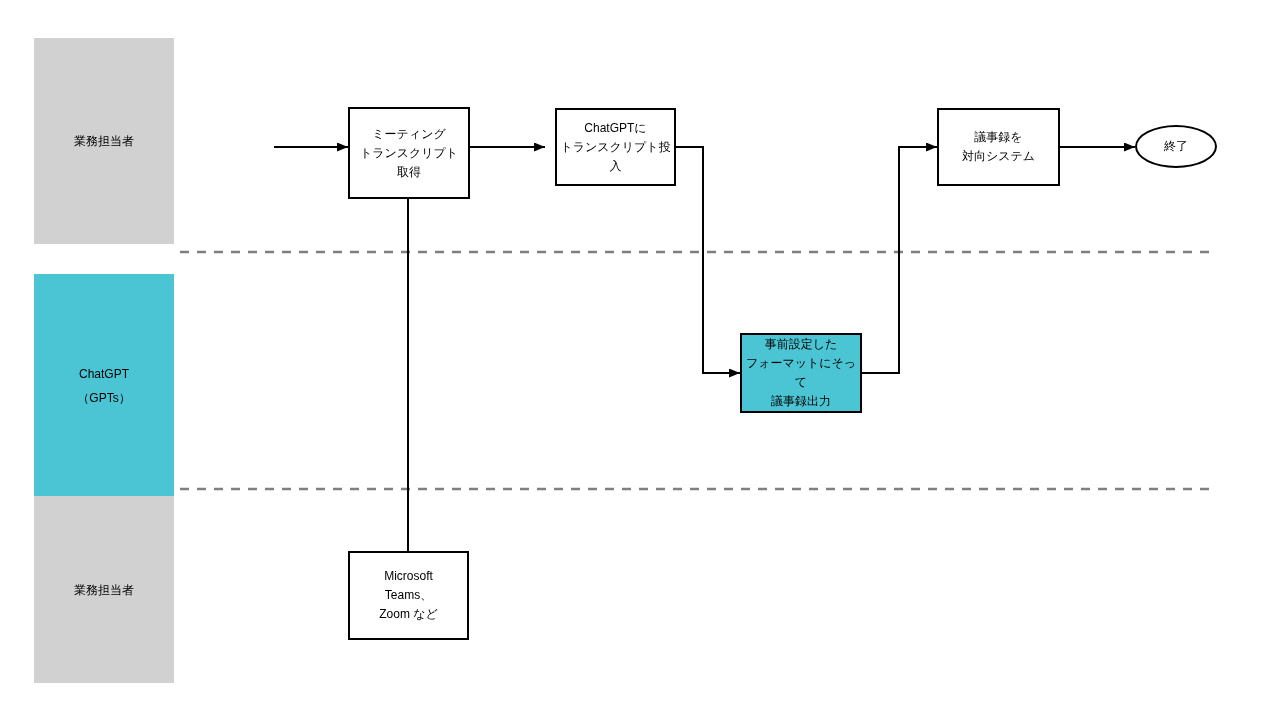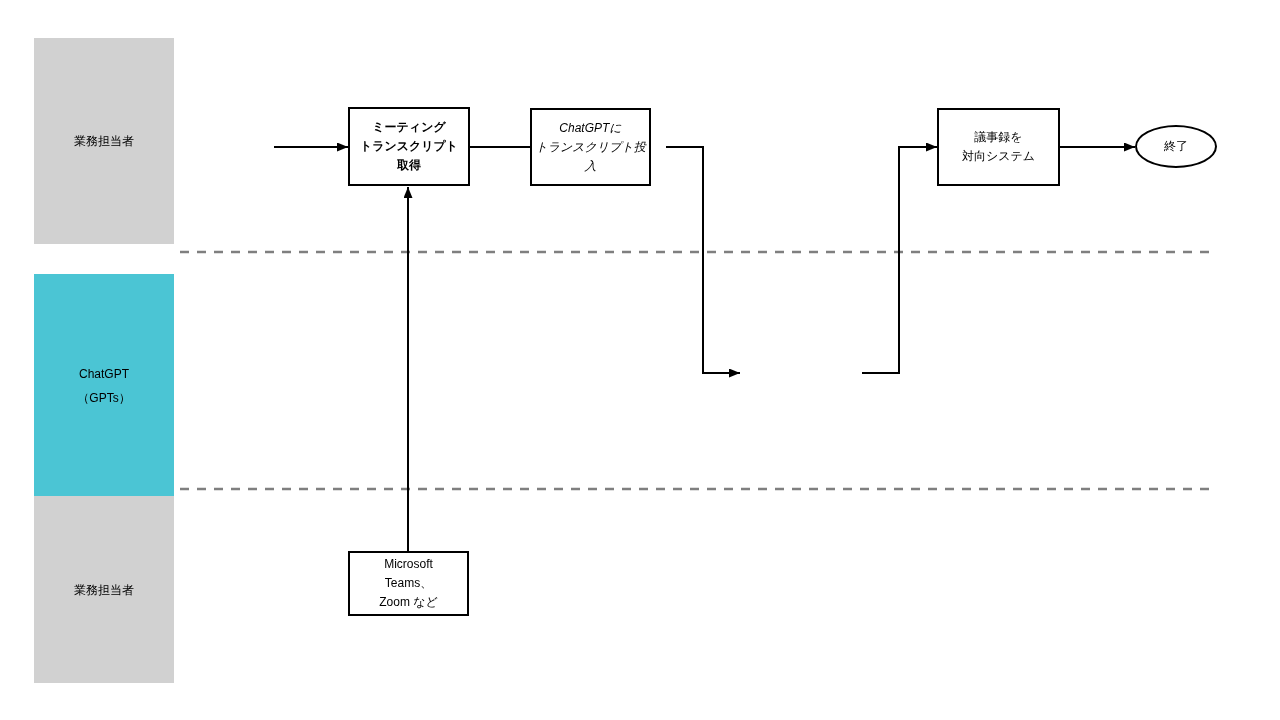--- a/index.html
+++ b/index.html
@@ -49,26 +49,26 @@
     text-align:center;
     background:var(--node-fill);
     border:2px solid var(--node-border);
     font-size:12px;line-height:19px;
     white-space:pre-line;
   }
   .node.ellipse{border-radius:50%;}
   .node.teal{background:var(--accent-teal);}
 
   .n-start{left:193px;top:125px;width:81px;height:46px;}
-  .n-get{left:348px;top:107px;width:122px;height:79px;font-weight:bold;}
-  .n-input{left:530px;top:108px;width:121px;height:78px;font-style:italic;}
+  .n-get{left:348px;top:107px;width:122px;height:92px;}
+  .n-input{left:555px;top:108px;width:121px;height:78px;}
   .n-output{left:740px;top:333px;width:122px;height:80px;}
   .n-send{left:937px;top:108px;width:123px;height:78px;}
   .n-end{left:1135px;top:125px;width:82px;height:43px;}
-  .n-system{left:348px;top:551px;width:121px;height:65px;}
+  .n-system{left:348px;top:551px;width:121px;height:89px;}
 </style>
 </head>
 <body>
 
 <div class="canvas">
 
   <div class="lane-header lane-1">
     <span>業務担当者</span>
   </div>
   <div class="lane-header lane-2 teal">
@@ -102,20 +102,25 @@
     <span>ミーティング
 トランスクリプト
 取得</span>
   </div>
 
   <div class="node n-input">
     <span>ChatGPTに
 トランスクリプト投入</span>
   </div>
 
+  <div class="node teal n-output">
+    <span>事前設定した
+フォーマットにそって
+議事録出力</span>
+  </div>
 
   <div class="node n-send">
     <span>議事録を
 対向システム</span>
   </div>
 
   <div class="node ellipse n-end">
     <span>終了</span>
   </div>
 

